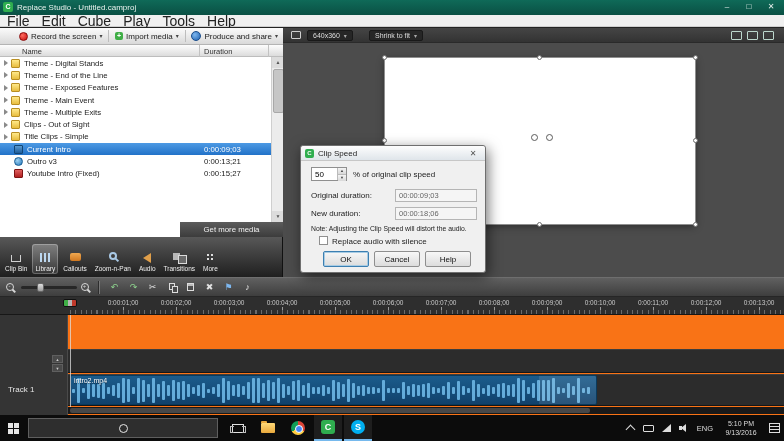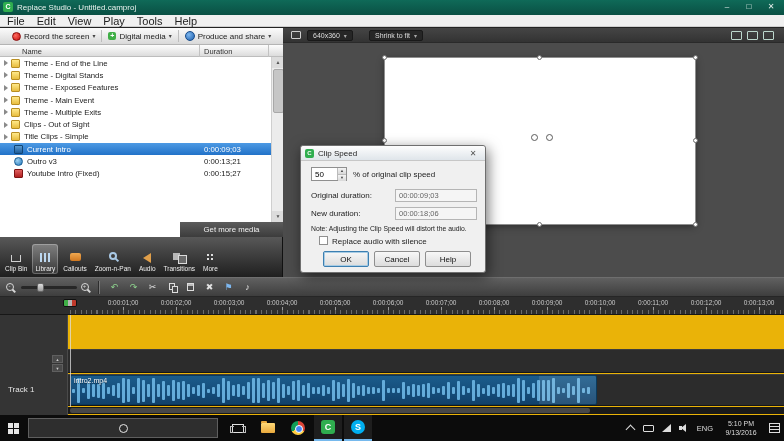--- a/index.html
+++ b/index.html
@@ -9,24 +9,24 @@
 
   
   .titlebar{position:absolute;left:0;top:0;width:784px;height:15px;background:linear-gradient(#0f6a58,#0a5044);color:#e7f2ee}
   .tb-appicon{position:absolute;left:3px;top:2px;width:10px;height:10px;background:#2fae4f;border-radius:2px;color:#fff;font-size:7px;line-height:10px;text-align:center;font-weight:bold}
   .tb-title{position:absolute;left:17px;top:3px;font-size:8px}
   .win-btn{position:absolute;top:0;width:22px;height:14px;text-align:center;line-height:13px;font-size:8px;color:#e8f1ee}
   .win-min{right:46px}.win-max{right:24px}.win-close{right:2px}
 
   
   .menubar{position:absolute;left:0;top:15px;width:784px;height:12px;background:#f0f0f0;border-bottom:1px solid #cfcfcf;display:flex;align-items:center;gap:12px;padding-left:7px;box-sizing:border-box}
-  .menu-item{font-size:11px;color:#222}
-
-  
-  .toolbar{position:absolute;left:0;top:28px;width:283px;height:17px;background:linear-gradient(#fbfbfb,#d9d9d9);border-bottom:1px solid #b4b4b4;display:flex;align-items:center;padding-left:7px;box-sizing:border-box}
+  .menu-item{font-size:14px;color:#222}
+
+  
+  .toolbar{position:absolute;left:0;top:28px;width:283px;height:17px;background:linear-gradient(#fbfbfb,#d9d9d9);border-bottom:1px solid #b4b4b4;display:flex;align-items:center;padding-left:14px;box-sizing:border-box}
   .tool-btn{display:flex;align-items:center;gap:3px;padding:0 5px;height:15px;color:#1c1c1c;font-size:8px;white-space:nowrap}
   .tool-sep{width:1px;height:12px;background:#bdbdbd;margin:0 1px}
   .rec-dot{width:7px;height:7px;border-radius:50%;background:radial-gradient(circle at 35% 35%,#ff6a5e,#c40d0d);border:1px solid #8d0a0a}
   .imp-ic{width:8px;height:8px;background:#3fae46;border-radius:2px;color:#fff;font-size:7px;line-height:8px;text-align:center;font-weight:bold}
   .prod-ic{width:8px;height:8px;border-radius:50%;background:radial-gradient(circle at 35% 35%,#7db7ef,#1d5fae);border:1px solid #174b8a}
   .caret{font-size:6px;color:#444;line-height:6px}
 
   
   .libpanel{position:absolute;left:0;top:45px;width:283px;height:192px;background:#fff;border-right:1px solid #1d1d1d;box-sizing:border-box}
   .lib-header{position:absolute;left:0;top:0;width:283px;height:12px;background:linear-gradient(#fdfdfd,#dcdcdc);border-bottom:1px solid #bdbdbd;box-sizing:border-box}
@@ -109,21 +109,21 @@
 
   
   .ruler{position:absolute;left:0;top:297px;width:784px;height:18px;background:#2e2e2e;border-bottom:1px solid #171717;box-sizing:border-box}
   .rlabel{position:absolute;top:2px;transform:translateX(-50%);font-size:6.5px;color:#c9c9c9;white-space:nowrap}
   .rtick{position:absolute;bottom:0;width:1px;height:7px;background:#9a9a9a}
   .rminor{position:absolute;left:70px;bottom:0;width:714px;height:4px;background:repeating-linear-gradient(90deg,#6b6b6b 0 1px,transparent 1px 5.3px)}
   .ph-handle{position:absolute;left:63px;top:2px;width:14px;height:8px;display:flex;border:1px solid #111;border-radius:2px;overflow:hidden;box-sizing:border-box}
   .ph-handle .g{width:5px;background:#3fae46}.ph-handle .m{width:4px;background:#b5b5b5}.ph-handle .r{width:5px;background:#c0392b}
 
   
-  .tracks{position:absolute;left:0;top:315px;width:784px;height:100px;background:#eab308}
+  .tracks{position:absolute;left:0;top:315px;width:784px;height:100px;background:#f97316}
   .lane{position:absolute;left:68px;width:716px;background:#2c2c2c;border-top:1px solid #3e3e3e;border-bottom:1px solid #161616;box-sizing:border-box}
   .lane.l1{top:34px;height:24px}
   .lane.l2{top:59px;height:32px}
   .gutter{position:absolute;left:0;top:0;width:68px;height:100px;background:#343434;border-right:1px solid #4a4a4a;box-sizing:border-box}
   .track-label{position:absolute;left:8px;top:70px;color:#e4e4e4;font-size:8px}
   .gbtn{position:absolute;left:52px;width:11px;height:8px;background:#4a4a4a;border:1px solid #5f5f5f;color:#ccc;font-size:4px;text-align:center;line-height:7px;box-sizing:border-box}
   .gb1{top:40px}.gb2{top:49px}
   .clip{position:absolute;left:70px;top:60px;width:527px;height:30px;background:linear-gradient(#1b5c8c,#11416b);border:1px solid #0a3a5c;border-radius:2px;box-sizing:border-box;overflow:hidden}
   .clip-name{position:absolute;left:3px;top:1px;color:#fff;font-size:7px;text-shadow:0 1px 1px #0008;z-index:2}
   .wf{position:absolute;left:1px;top:1px;width:525px;height:27px;display:flex;align-items:center}
@@ -194,36 +194,36 @@
     <div class="tb-appicon">C</div>
     <div class="tb-title">Replace Studio - Untitled.camproj</div>
     <div class="win-btn win-min">–</div>
     <div class="win-btn win-max">□</div>
     <div class="win-btn win-close">✕</div>
   </div>
 
   <div class="menubar">
     <span class="menu-item">File</span>
     <span class="menu-item">Edit</span>
-    <span class="menu-item">View</span>
+    <span class="menu-item">Cube</span>
     <span class="menu-item">Play</span>
     <span class="menu-item">Tools</span>
     <span class="menu-item">Help</span>
   </div>
 
   <div class="toolbar">
     <div class="tool-btn">
       <i class="rec-dot"></i>
       <span>Record the screen</span>
       <span class="caret">▾</span>
     </div>
     <div class="tool-sep"></div>
     <div class="tool-btn">
       <i class="imp-ic">+</i>
-      <span>Digital media</span>
+      <span>Import media</span>
       <span class="caret">▾</span>
     </div>
     <div class="tool-sep"></div>
     <div class="tool-btn">
       <i class="prod-ic"></i>
       <span>Produce and share</span>
       <span class="caret">▾</span>
     </div>
   </div>
 
@@ -231,27 +231,27 @@
     <div class="lib-header">
       <span class="col-name">Name</span>
       <span class="col-dur">Duration</span>
       <i class="colsep1"></i>
         <i class="colsep2"></i>
     </div>
     <div class="lib-list">
       <div class="lrow">
           <i class="twisty"></i>
           <i class="licon th"></i>
-          <span class="lname">Theme - End of the Line</span>
+          <span class="lname">Theme - Digital Stands</span>
           <span class="ldur"></span>
         </div>
       <div class="lrow">
           <i class="twisty"></i>
           <i class="licon th"></i>
-          <span class="lname">Theme - Digital Stands</span>
+          <span class="lname">Theme - End of the Line</span>
           <span class="ldur"></span>
         </div>
       <div class="lrow">
           <i class="twisty"></i>
           <i class="licon th"></i>
           <span class="lname">Theme - Exposed Features</span>
           <span class="ldur"></span>
         </div>
       <div class="lrow">
           <i class="twisty"></i>

